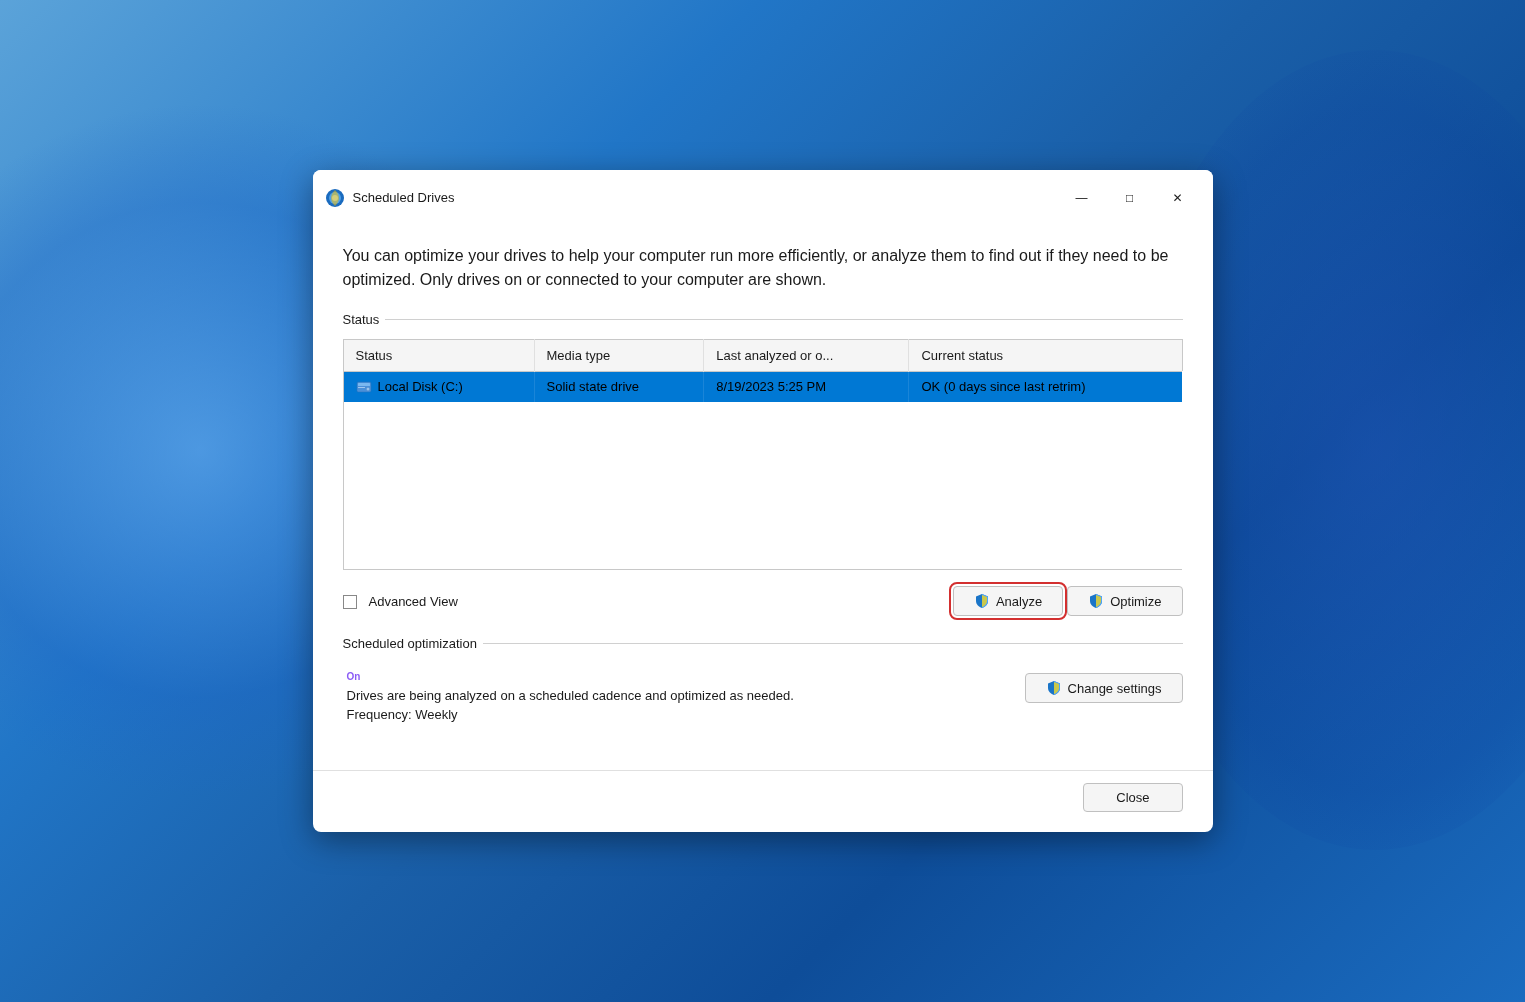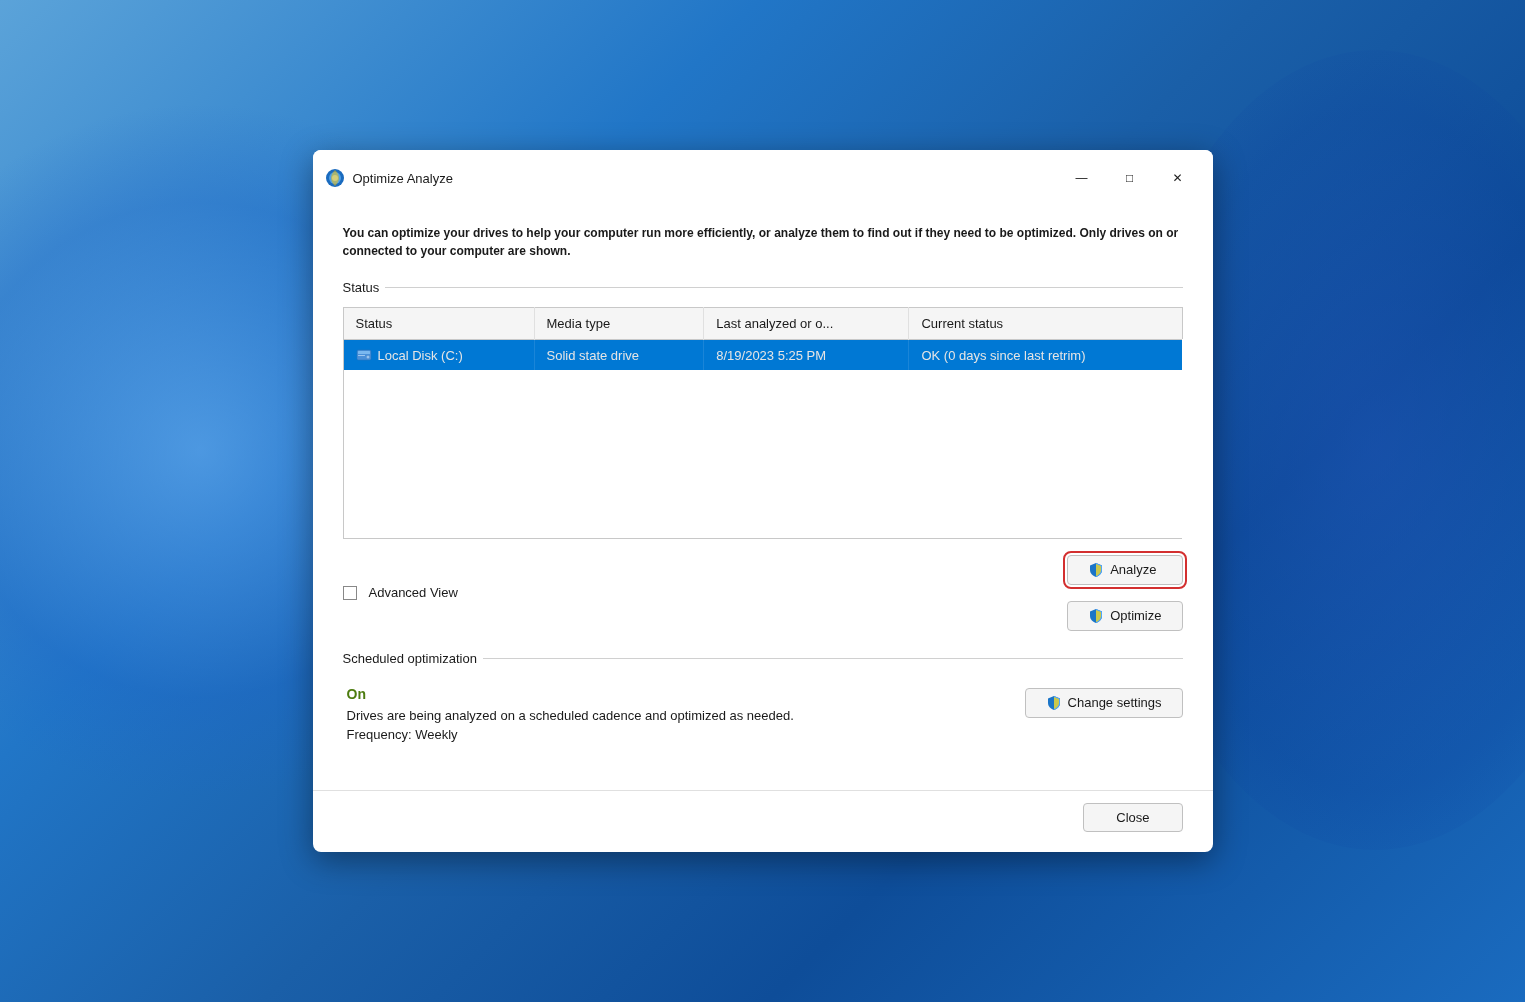--- a/index.html
+++ b/index.html
@@ -92,25 +92,24 @@
       font-size: 12px;
       color: #1a1a1a;
     }
 
     
     .content {
       padding: 20px 30px 24px 30px;
     }
 
     .description {
-      font-size: 12px;
+      font-size: 16px;
       color: #1a1a1a;
       line-height: 1.5;
       margin-bottom: 20px;
-      font-weight: bold;
     }
 
     
     .section-header {
       display: flex;
       align-items: center;
       margin-bottom: 12px;
       gap: 6px;
     }
 
@@ -158,21 +157,21 @@
       background: #0078d4;
       color: white;
     }
 
     .drive-table tbody td {
       padding: 7px 12px;
       border-right: 1px solid rgba(255,255,255,0.1);
     }
 
     .drive-table tbody tr.selected td {
-      color: #e5e5e5;
+      color: #000000;
     }
 
     .drive-icon-cell {
       display: flex;
       align-items: center;
       gap: 6px;
     }
 
     .drive-icon {
       width: 16px;
@@ -205,22 +204,21 @@
     .checkbox {
       width: 14px;
       height: 14px;
       border: 1.5px solid #888;
       background: white;
       flex-shrink: 0;
     }
 
     .buttons-group {
       display: flex;
-      gap: 16px;
-      flex-direction: column;
+      gap: 4px;
     }
 
     .btn {
       padding: 6px 20px;
       font-size: 13px;
       border: 1px solid #c0c0c0;
       border-radius: 4px;
       background: #f5f5f5;
       cursor: pointer;
       display: flex;
@@ -251,23 +249,23 @@
       display: flex;
       align-items: flex-start;
       justify-content: space-between;
     }
 
     .scheduled-info {
       flex: 1;
     }
 
     .scheduled-status {
-      font-size: 14px;
+      font-size: 10px;
       font-weight: 700;
-      color: #4d7c0f;
+      color: #8b5cf6;
       margin-bottom: 6px;
     }
 
     .scheduled-desc {
       font-size: 13px;
       color: #1a1a1a;
       margin-bottom: 4px;
     }
 
     .scheduled-freq {
@@ -309,21 +307,21 @@
 <div class="dialog">
 
   <div class="title-bar">
 
     <svg class="title-bar-icon" viewBox="0 0 20 20">
       <ellipse cx="10" cy="10" rx="9" ry="9" fill="#1a6bbf"></ellipse>
       <ellipse cx="10" cy="10" rx="6" ry="6" fill="#4fa0e8"></ellipse>
       <ellipse cx="10" cy="10" rx="3" ry="3" fill="#a8d4f5"></ellipse>
       <path d="M10 2 Q14 6 14 10 Q14 14 10 18 Q6 14 6 10 Q6 6 10 2Z" fill="rgba(255,200,0,0.5)"></path>
     </svg>
-    <span class="title-bar-title">Optimize Analyze</span>
+    <span class="title-bar-title">Scheduled Drives</span>
     <div class="title-bar-controls">
       <button class="title-btn">—</button>
       <button class="title-btn">□</button>
       <button class="title-btn close">✕</button>
     </div>
   </div>
 
   <div class="content">
 
     <p class="description">You can optimize your drives to help your computer run more efficiently, or analyze them to find out if they need to be optimized. Only drives on or connected to your computer are shown.</p>

